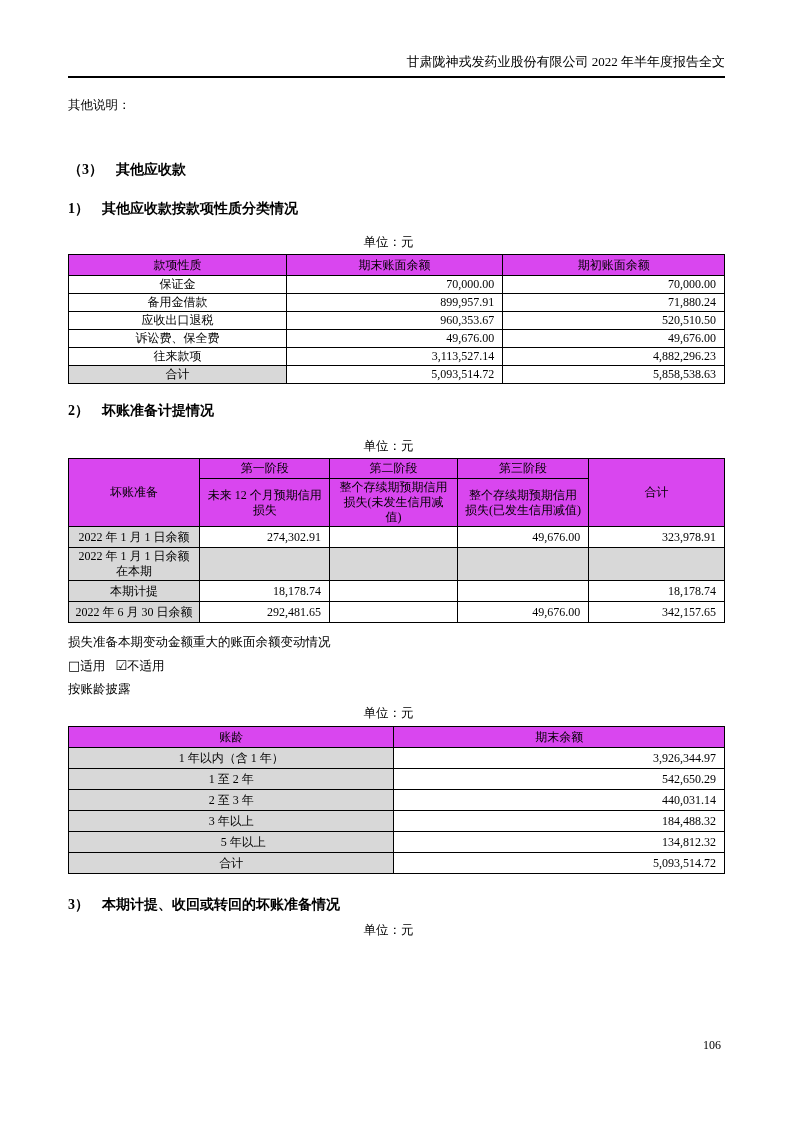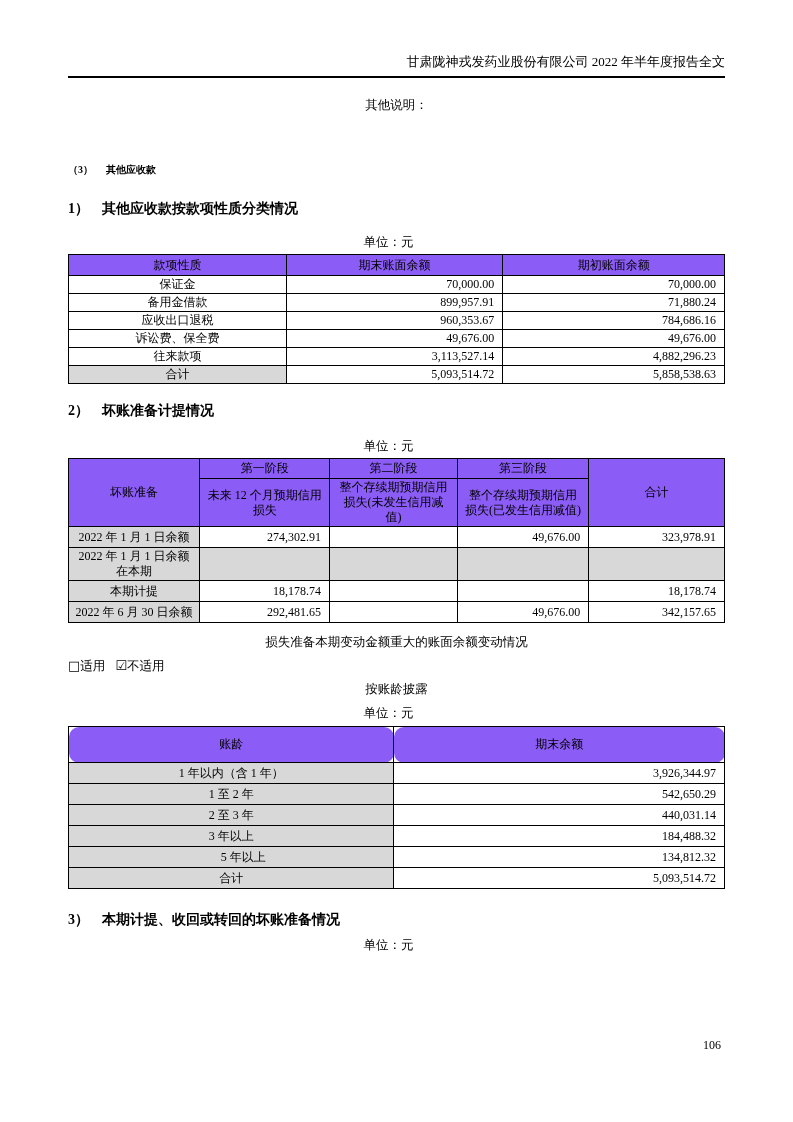--- a/index.html
+++ b/index.html
@@ -15,24 +15,24 @@
 
   .page-header {
     padding-top: 54px;
     padding-bottom: 6px;
     border-bottom: 2px solid #000;
     text-align: right;
     font-size: 13px;
     line-height: 16px;
   }
 
-  .note { font-size: 12.5px; line-height: 15px; text-align: center; }
+  .note { font-size: 12.5px; line-height: 15px; }
   .note-other { margin-top: 20px; }
 
-  h2.sec-heading { font-size: 10px; font-weight: bold; line-height: 18px; margin-top: 48px; }
+  h2.sec-heading { font-size: 14px; font-weight: bold; line-height: 18px; margin-top: 48px; }
   h3.sub-heading { font-size: 14px; font-weight: bold; line-height: 18px; }
   .h-num { margin-right: 13px; }
   .sub1 { margin-top: 21px; }
   .sub2 { margin-top: 18px; }
   .sub3 { margin-top: 22px; }
 
   .unit-line {
     text-align: center;
     font-size: 12.5px;
     line-height: 15px;
@@ -49,40 +49,40 @@
     table-layout: fixed;
     font-size: 12px;
   }
   th, td {
     border: 1px solid #000;
     vertical-align: middle;
     padding: 1px 6px;
     line-height: 15px;
   }
   th {
-    background: #8b5cf6;
+    background: #d946ef;
     font-weight: normal;
     text-align: center;
   }
   td.label { text-align: center; }
   td.num { text-align: right; padding-right: 8px; }
   td.gray, tr.gray-row td { background: #d8d8d8; }
   td.indent { padding-left: 30px; }
 
   .t1 { margin-top: 4px; }
   .t1 th { height: 21px; }
   .t1 td { height: 17px; }
 
   .t2 { margin-top: 4px; }
   .t2 th.stage { height: 20px; }
   .t2 th.substage { height: 48px; }
   .t2 td { height: 21px; }
 
   .t3 { margin-top: 5px; }
-  .t3 th { height: 36px; border-radius: 10px; }
+  .t3 th { height: 21px; }
   .t3 td { height: 21px; }
 
   .checkbox-line { margin-top: 8px; font-size: 12.5px; line-height: 15px; }
   .checkbox-line .cb { font-size: 13px; font-family: "DejaVu Sans", sans-serif; }
   .cb-group + .cb-group { margin-left: 7px; }
 
   .mt12 { margin-top: 12px; }
   .mt8  { margin-top: 8px; }
   .mt20 { margin-top: 20px; }
 
@@ -131,21 +131,21 @@
           <td class="num">70,000.00</td>
         </tr>
         <tr>
           <td class="label">备用金借款</td>
           <td class="num">899,957.91</td>
           <td class="num">71,880.24</td>
         </tr>
         <tr>
           <td class="label">应收出口退税</td>
           <td class="num">960,353.67</td>
-          <td class="num">784,686.16</td>
+          <td class="num">520,510.50</td>
         </tr>
         <tr>
           <td class="label">诉讼费、保全费</td>
           <td class="num">49,676.00</td>
           <td class="num">49,676.00</td>
         </tr>
         <tr>
           <td class="label">往来款项</td>
           <td class="num">3,113,527.14</td>
           <td class="num">4,882,296.23</td>

